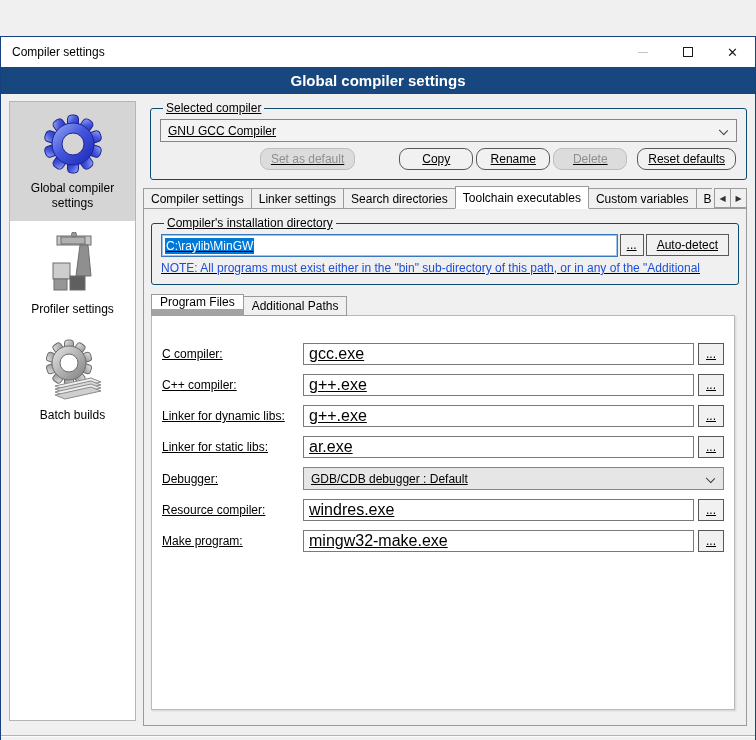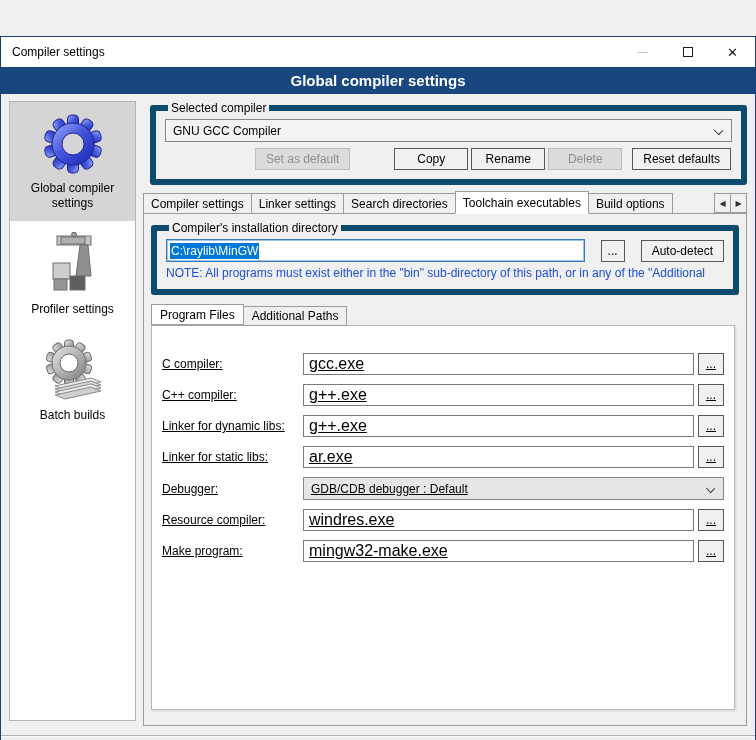--- a/index.html
+++ b/index.html
@@ -48,22 +48,23 @@
     margin-bottom: 5px;
   }
   .side-item { padding: 9px 4px 10px 4px; text-align: center; cursor: default; }
   .side-item.selected { background: #d5d5d5; }
   .side-item .icon { display: block; margin: 0 auto 6px auto; width: 64px; height: 64px; }
   .side-item .lbl { line-height: 1.25; }
   .side-item + .side-item { margin-top: 2px; }
   
   .main { flex: 1 1 auto; display: flex; flex-direction: column; min-width: 0; }
   fieldset.group {
-    border: 6px solid #0c4a6e; border-radius: 3px;
+    border: 1px solid #0c4a6e; border-radius: 3px;
     padding: 4px 9px 9px 9px;
+    text-decoration: underline;
   }
   fieldset.group legend { padding: 0 3px; margin-left: 3px; font-size: 12px; }
   .grp-compiler { margin-left: 7px; flex: 0 0 auto; }
   
   .combo {
     height: 23px; border: 1px solid #858585; background: #f3f3f3;
     display: flex; align-items: center; padding: 0 26px 0 7px;
     position: relative; width: 100%; overflow: hidden; white-space: nowrap;
   }
   .combo .chev {
@@ -76,21 +77,21 @@
   
   .btn {
     font-family: "Liberation Sans", sans-serif; font-size: 12px;
     height: 22px; background: #f1f1f1; border: 1px solid #585858;
     padding: 0 10px; cursor: default; color: #000;
   }
   .btn.disabled { color: #8f8f8f; border-color: #bdbdbd; background: #dcdcdc; }
   .btnrow { display: flex; gap: 3px; justify-content: flex-end; margin-top: 6px; padding-right: 1px; }
   .btnrow .gap-l { margin-left: 41px; }
   .btnrow .gap-s { margin-left: 7px; }
-  .btnrow .btn { min-width: 74px; }
+  .btnrow .btn { min-width: 74px; border-radius: 9px; }
   .btnrow .btn.wide { min-width: 94px; }
   
   .tabstrip {
     display: flex; align-items: flex-end;
     margin-top: 6px; height: 23px; position: relative; z-index: 2;
     margin-bottom: -1px; overflow: hidden; white-space: nowrap; flex: 0 0 auto;
   }
   .tab {
     height: 21px; padding: 0 7px; display: flex; align-items: center;
     background: #f0f0f0; border: 1px solid #9b9b9b; flex: 0 0 auto;
@@ -105,39 +106,39 @@
     width: 17px; height: 20px; border: 1px solid #9b9b9b; background: #f0f0f0;
     display: flex; align-items: center; justify-content: center; font-size: 8px; color: #333;
   }
   .scrollbtn + .scrollbtn { margin-left: -1px; }
   
   .tabpanel {
     border: 1px solid #9b9b9b; background: #f0f0f0;
     flex: 1 1 auto; padding: 7px; display: flex; flex-direction: column; min-height: 0;
   }
   .grp-install { flex: 0 0 auto; padding-bottom: 3px; }
-  .pathrow { display: flex; gap: 16px; align-items: flex-end; }
+  .pathrow { display: flex; gap: 2px; align-items: flex-start; }
   .fakeinput {
     flex: 1 1 auto; height: 23px; background: #fff;
     border: 1px solid #3a78bd; outline: 1px solid #9cc3e8; outline-offset: -2px;
     display: flex; align-items: center; padding: 0 3px; overflow: hidden; white-space: nowrap;
   }
   .fakeinput .sel { background: #0078d7; color: #fff; padding: 1px 1px; }
   .mini-btn { height: 22px; width: 24px; padding: 0; flex: 0 0 auto; line-height: 10px; }
   .autodetect { flex: 0 0 auto; }
   .note { color: #1d4ed8; margin-top: 4px; white-space: nowrap; overflow: hidden; }
   
   .subtabstrip {
     display: flex; align-items: flex-end; margin-top: 9px; height: 22px;
     margin-bottom: -1px; position: relative; z-index: 2; flex: 0 0 auto;
   }
   .subtab { height: 20px; padding: 0 8px; display: flex; align-items: center;
     background: #f0f0f0; border: 1px solid #9b9b9b; }
   .subtab + .subtab { margin-left: -1px; }
-  .subtab.active { height: 22px; background: #fff; border-bottom: 2px solid #a3a3a3; z-index: 3; position: relative; text-align: center; }
+  .subtab.active { height: 22px; background: #fff; border-bottom: 7px solid #a3a3a3; z-index: 3; position: relative; text-align: center; }
   .page {
     background: #fff; border: 1px solid #b9b9b9;
     box-shadow: 1px 1px 2px rgba(0,0,0,0.12);
     flex: 1 1 auto; margin-right: 4px; margin-bottom: 8px;
     padding: 27px 10px; display: flex; flex-direction: column; min-height: 0; text-decoration: underline;
   }
   .frow { display: flex; align-items: center; margin-bottom: 9px; }
   .frow .flabel { width: 141px; flex: 0 0 auto; }
   .frow input[type=text] {
     flex: 1 1 auto; height: 22px; border: 1px solid #7a7a7a; background: #fff;
@@ -283,20 +284,21 @@
           <button class="btn disabled">Delete</button>
           <button class="btn gap-s">Reset defaults</button>
         </div>
       </fieldset>
 
       <div class="tabstrip">
         <div class="tab">Compiler settings</div>
         <div class="tab">Linker settings</div>
         <div class="tab">Search directories</div>
         <div class="tab active">Toolchain executables</div>
+        <div class="tab">Custom variables</div>
         <div class="tab">Build options</div>
         <div class="tabscroll">
           <div class="scrollbtn">
               <span>◀</span>
             </div>
           <div class="scrollbtn">
               <span>▶</span>
             </div>
         </div>
       </div>

